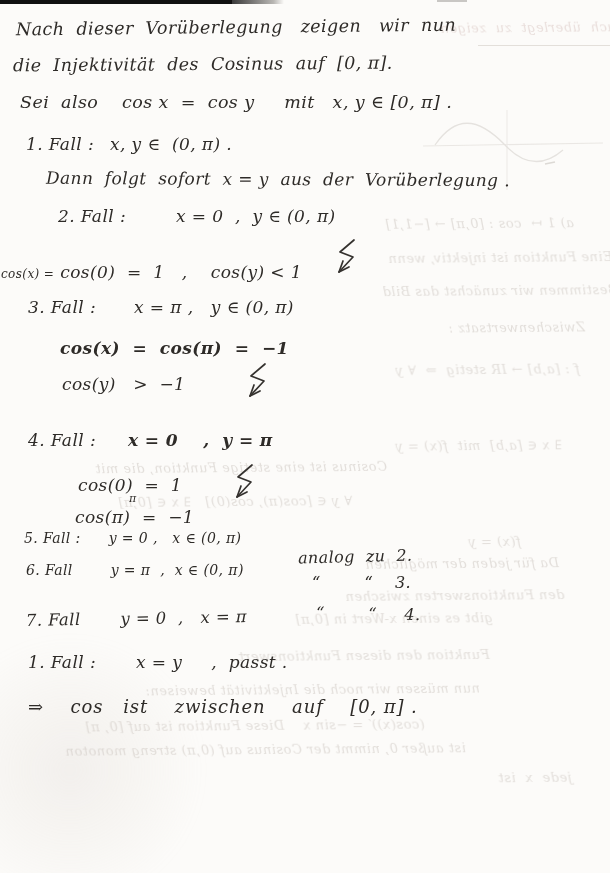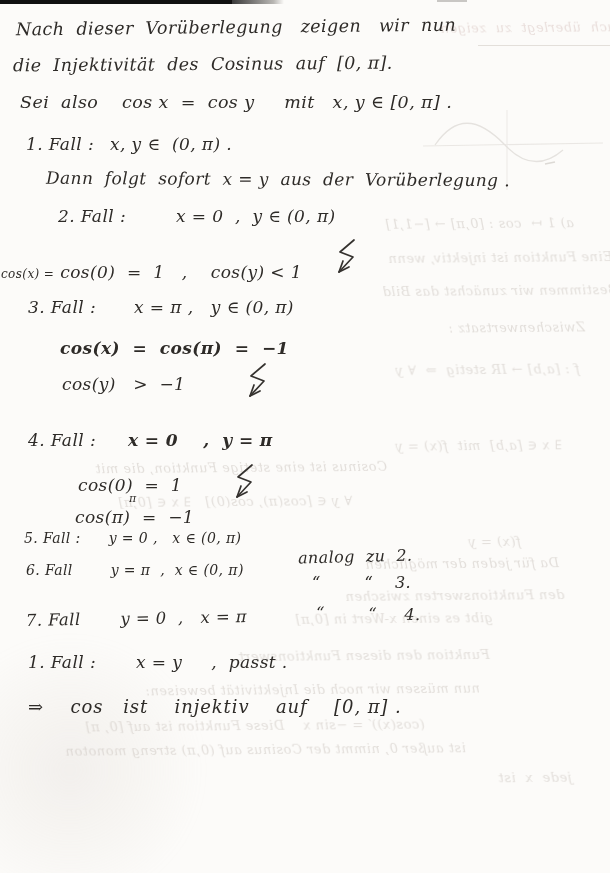--- a/index.html
+++ b/index.html
@@ -146,21 +146,21 @@
   <div class="hand l14"><span>5. Fall :</span><span class="cond">y = 0 ,   x ∈ (0, π)</span></div>
   <div class="hand l15"><span>6. Fall</span><span class="cond">y = π  ,  x ∈ (0, π)</span></div>
   <div class="hand l16"><span>7. Fall</span><span class="cond">y = 0  ,   x = π</span></div>
 
   <div class="hand note-analog">analog  zu  2.</div>
   <div class="hand ditto1">“        “    3.</div>
   <div class="hand ditto2">“        “     4.</div>
 
   <div class="hand l17"><span>1. Fall :</span><span class="cond">x = y     ,  passt .</span></div>
 
-  <div class="hand l18">⇒    cos   ist    injektiv    auf    [0, π] .</div>
+  <div class="hand l18">⇒    cos   ist    zwischen    auf    [0, π] .</div>
 
   <svg class="bolt lb1" width="30" height="46" viewBox="0 0 30 46">
     <path d="M24 4 L10 16 L23 21 L9 36" stroke="#35322f" stroke-width="1.7" fill="none" stroke-linecap="round" stroke-linejoin="round"></path>
     <path d="M9 36 L19 31 M9 36 L13 25" stroke="#35322f" stroke-width="1.7" fill="none" stroke-linecap="round"></path>
   </svg>
   <svg class="bolt lb2" width="30" height="46" viewBox="0 0 30 46">
     <path d="M24 4 L10 16 L23 21 L9 36" stroke="#35322f" stroke-width="1.7" fill="none" stroke-linecap="round" stroke-linejoin="round"></path>
     <path d="M9 36 L19 31 M9 36 L13 25" stroke="#35322f" stroke-width="1.7" fill="none" stroke-linecap="round"></path>
   </svg>
   <svg class="bolt lb3" width="30" height="46" viewBox="0 0 30 46">

